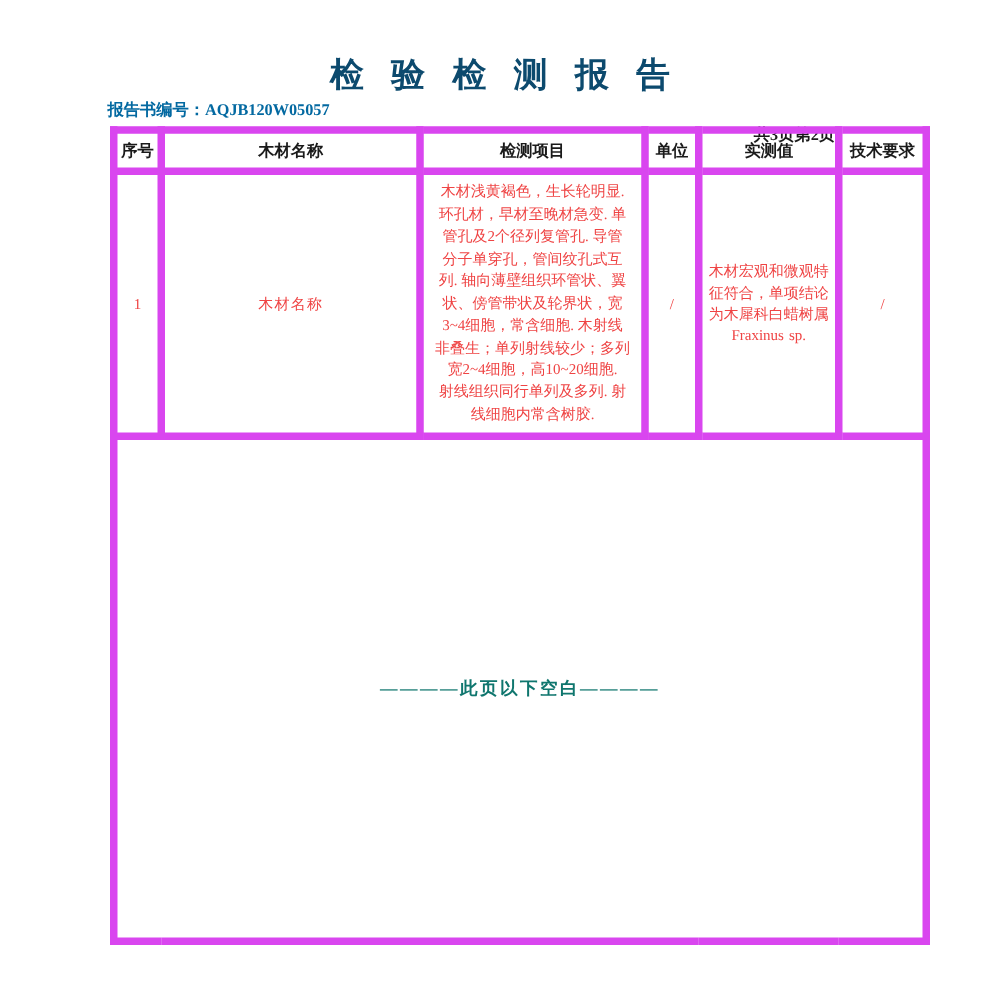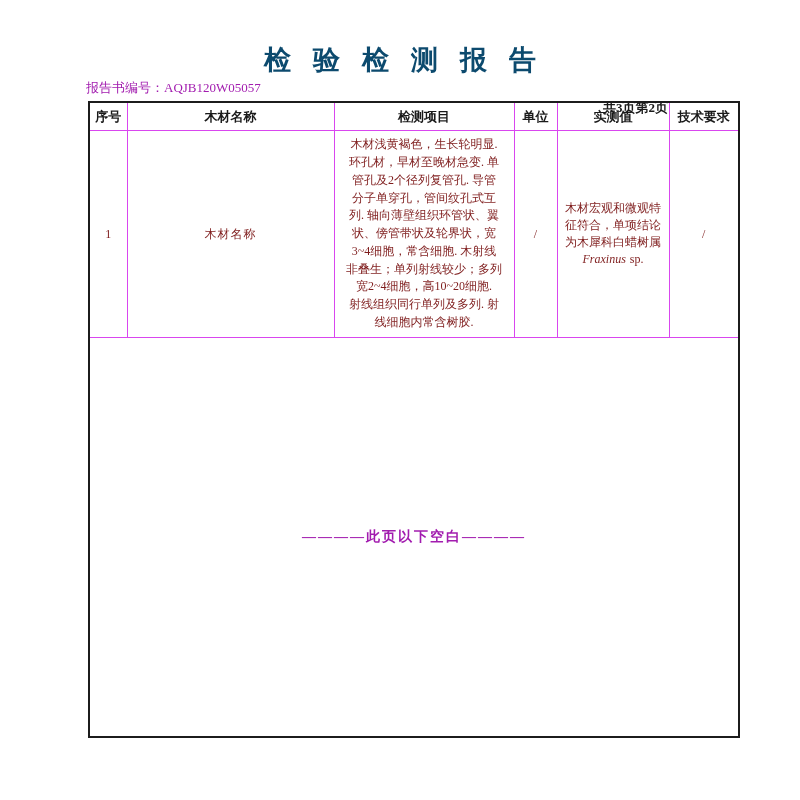--- a/index.html
+++ b/index.html
@@ -28,22 +28,22 @@
     font-weight: bold;
     letter-spacing: 22px;
     color: #0c4a6e;
     white-space: nowrap;
   }
   .meta-report {
     position: absolute;
     top: 79px;
     left: 86px;
     font-size: 13px;
-    font-weight: normal;
-    color: #a21caf;
+    font-weight: bold;
+    color: #0369a1;
     white-space: nowrap;
   }
   .meta-page {
     position: absolute;
     top: 79px;
     right: 132px;
     font-size: 13px;
     font-weight: bold;
     color: #1a1a1a;
     white-space: nowrap;
@@ -53,69 +53,68 @@
     position: absolute;
     top: 101px;
     left: 88px;
     width: 650px;
     border-collapse: collapse;
     table-layout: fixed;
     border: 2px solid #1c1c1c;
   }
   table.report th,
   table.report td {
-    border: 1px solid #d946ef;
+    border: 6px solid #d946ef;
     text-align: center;
     vertical-align: middle;
     padding: 0;
     overflow: hidden;
   }
   table.report th {
     height: 27px;
     font-size: 13px;
     font-weight: bold;
     color: #1a1a1a;
   }
   tr.data-row td {
     height: 206px;
     font-size: 12px;
-    color: #7f1d1d;
+    color: #ef4444;
   }
   .cell-item {
     font-size: 12px;
     letter-spacing: 1px;
     font-family: Liberation Serif, serif;
   }
   .cell-req {
     font-size: 12px;
     line-height: 17.8px;
     white-space: pre-line;
     text-align: center;
   }
   .cell-meas {
     font-size: 12px;
     line-height: 17px;
   }
   .cell-meas .block {
     white-space: pre-line;
   }
   .latin {
-    font-style: italic;
   }
   .latin-suffix {
     margin-left: 4px;
   }
   td.blank-cell {
     height: 398px;
     vertical-align: top;
     padding-top: 6px;
     font-size: 14px;
     font-weight: bold;
     letter-spacing: 2px;
-    color: #a21caf;
+    color: #0f766e;
   }
 </style>
 </head>
 <body>
 
 <div class="page">
 
   <div class="title">检验检测报告</div>
 
   <div class="meta-report">

